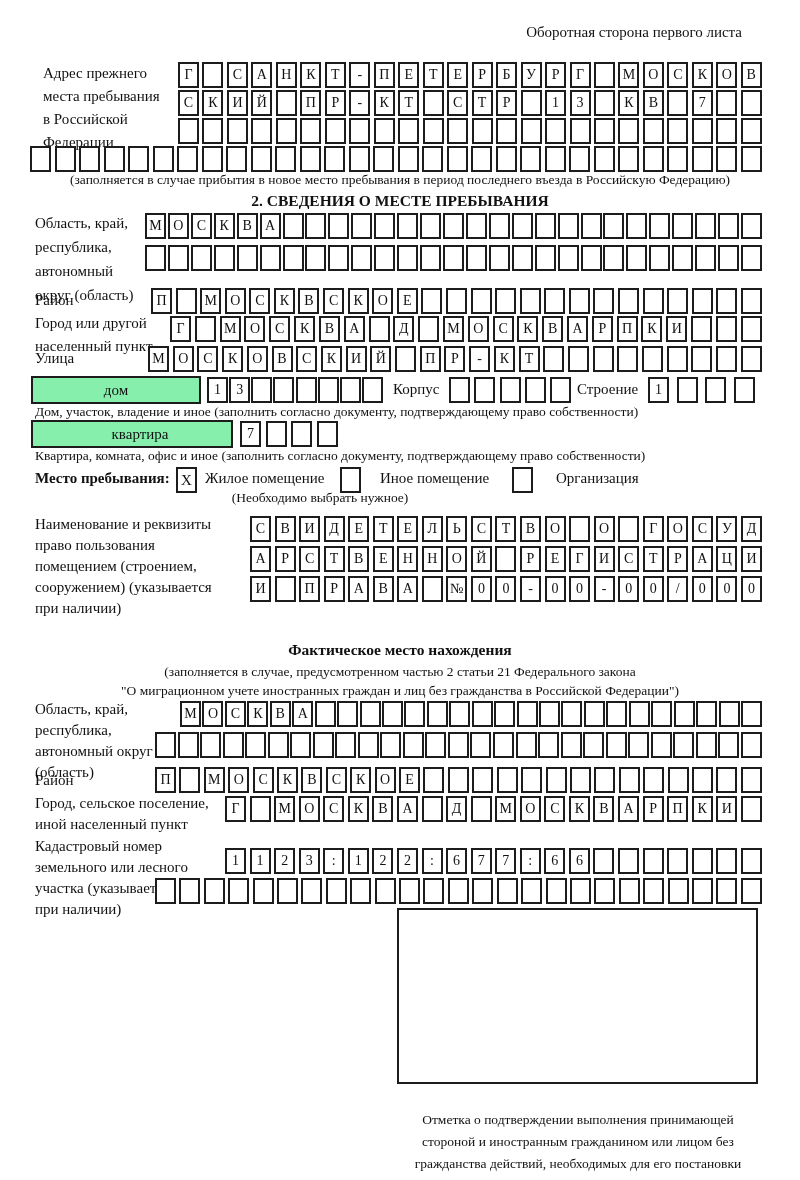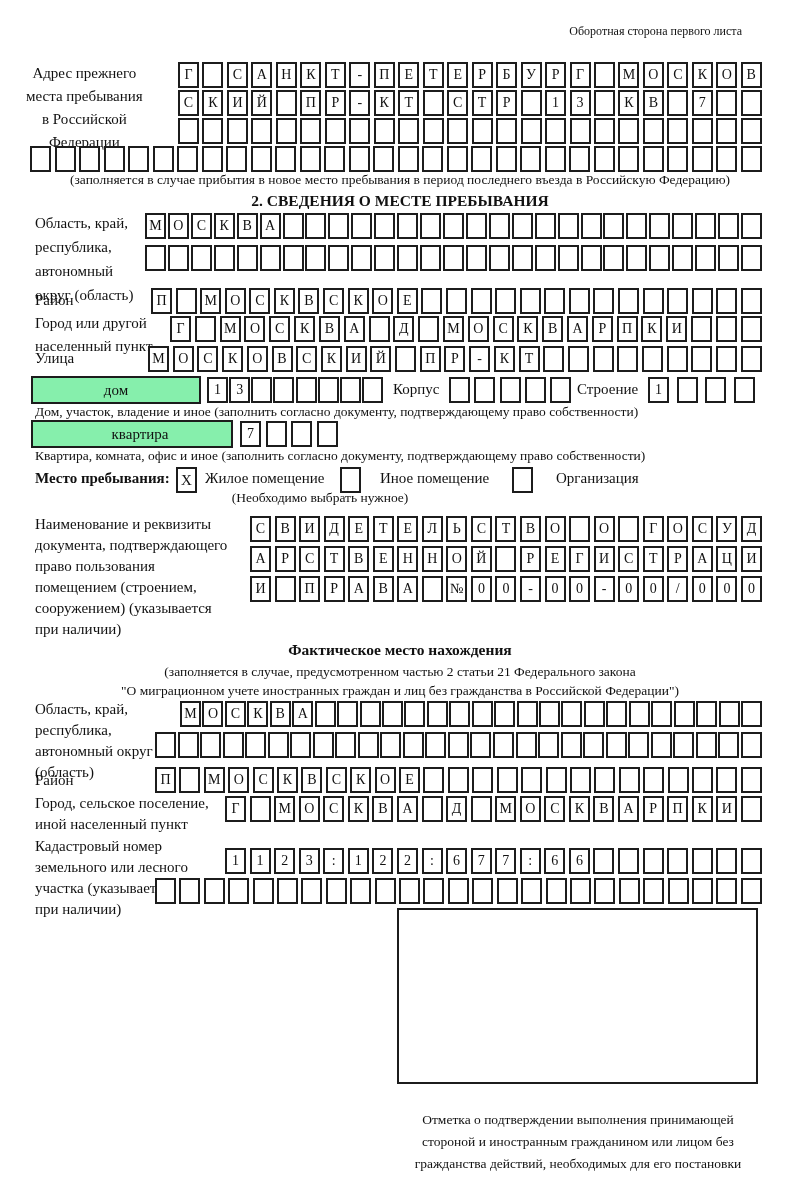--- a/index.html
+++ b/index.html
@@ -1,20 +1,20 @@
 <!DOCTYPE html>
 <html><head>
 <meta charset="utf-8">
 <style>
   html,body{margin:0;padding:0;background:#ffffff;}
   .page{
     position:relative;width:800px;height:1180px;background:#fff;
     font-family:"Liberation Serif","DejaVu Serif",serif;color:#111;overflow:hidden;
   }
-  .hdr{position:absolute;top:24px;right:58px;font-size:12px;}
+  .hdr{position:absolute;top:24px;right:58px;font-size:15px;}
   .lbl{position:absolute;font-size:15px;line-height:23px;white-space:nowrap;}
   .lbl.tight{line-height:21px;}
   .cellrow{position:absolute;display:flex;justify-content:space-between;height:26px;}
   .cell{
     width:21px;height:26px;box-sizing:border-box;border:2px solid #1c1c1c;
     font-size:14px;line-height:22px;text-align:center;flex:0 0 auto;background:#fff;
   }
   .caption{position:absolute;font-size:13.5px;white-space:nowrap;}
   .center{text-align:center;white-space:normal;}
   .sect-title{position:absolute;width:100%;text-align:center;font-size:15.5px;font-weight:bold;}
@@ -30,21 +30,21 @@
   .stamp-box{position:absolute;box-sizing:border-box;border:2.5px solid #1c1c1c;background:#fff;}
   .stamp-note{position:absolute;font-size:13.5px;line-height:22px;text-align:center;}
 </style>
 </head>
 <body>
 
 <div class="page">
 
   <div class="hdr">Оборотная сторона первого листа</div>
 
-  <div class="lbl" style="left:26px;top:62px;text-align:center;">
+  <div class="lbl" style="left:43px;top:62px;">
     <div>Адрес прежнего</div>
     <div>места пребывания</div>
     <div>в Российской</div>
     <div>Федерации</div>
   </div>
   <div class="cellrow" style="left:178px;top:62px;width:584px;">
       <span class="cell">Г</span>
       <span class="cell"></span>
       <span class="cell">С</span>
       <span class="cell">А</span>
@@ -352,21 +352,20 @@
   <div class="chk" style="left:176px;top:467px;">X</div>
   <div class="inline-lbl" style="left:205px;top:470px;">Жилое помещение</div>
   <div class="chk" style="left:340px;top:467px;"></div>
   <div class="inline-lbl" style="left:380px;top:470px;">Иное помещение</div>
   <div class="chk" style="left:512px;top:467px;"></div>
   <div class="inline-lbl" style="left:556px;top:470px;">Организация</div>
   <div class="caption center" style="left:170px;top:490px;width:300px;">(Необходимо выбрать нужное)</div>
 
   <div class="lbl tight" style="left:35px;top:514px;">
     <div>Наименование и реквизиты</div>
-    <div>документа, подтверждающего</div>
     <div>право пользования</div>
     <div>помещением (строением,</div>
     <div>сооружением) (указывается</div>
     <div>при наличии)</div>
   </div>
   <div class="cellrow" style="left:250px;top:516px;width:512px;">
       <span class="cell">С</span>
       <span class="cell">В</span>
       <span class="cell">И</span>
       <span class="cell">Д</span>

